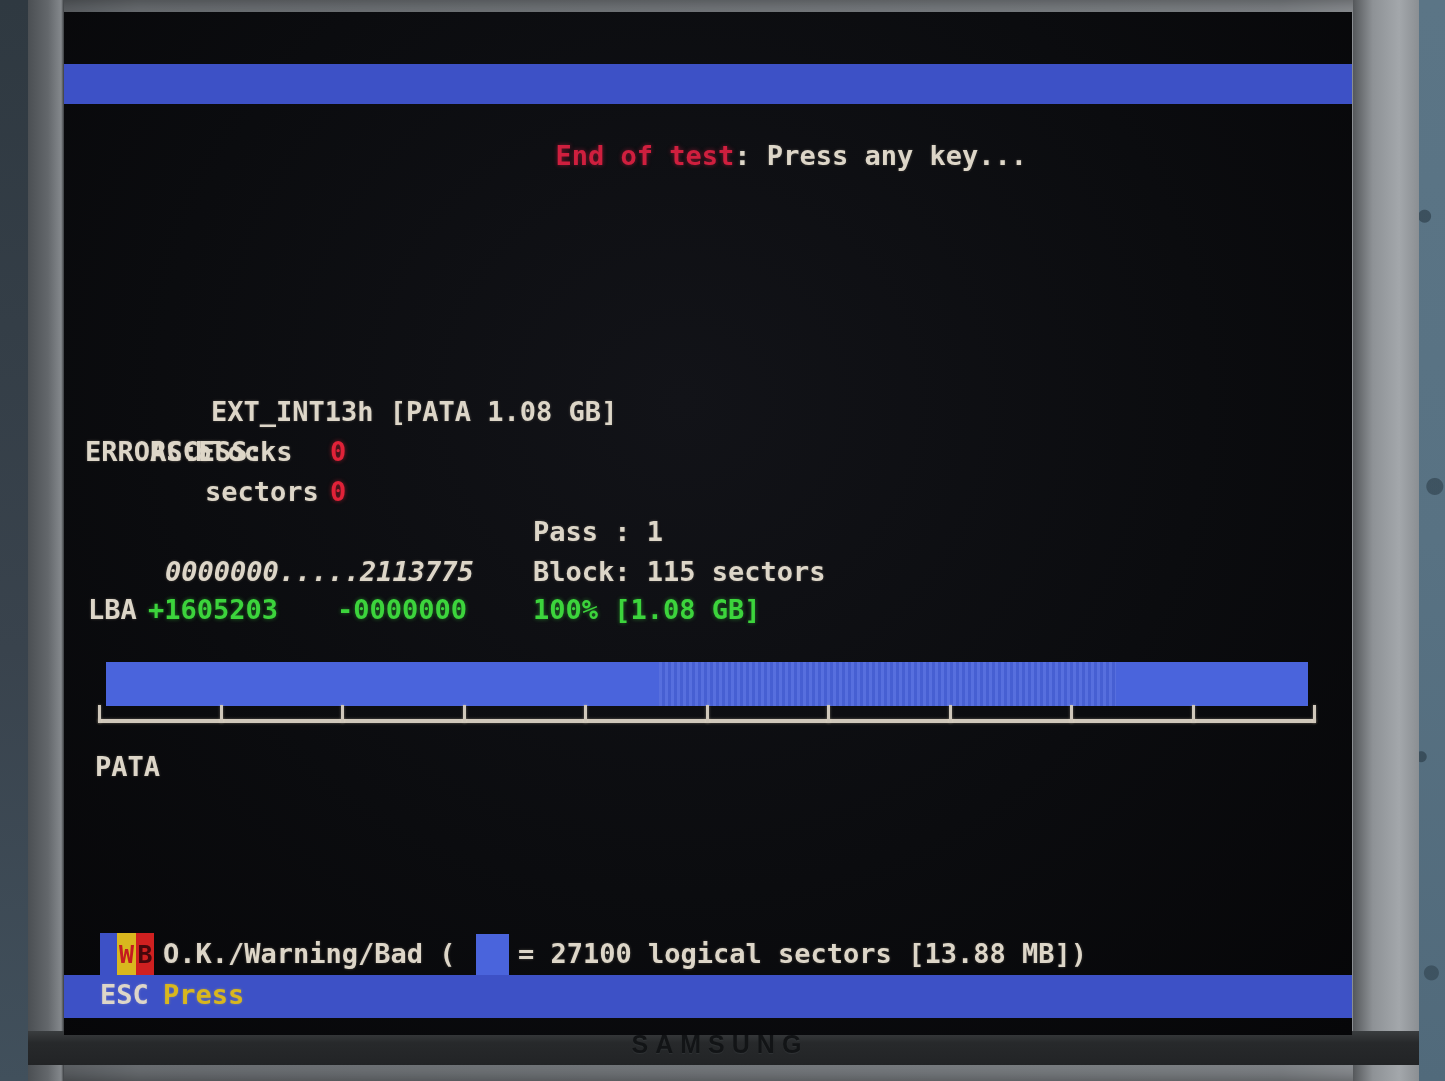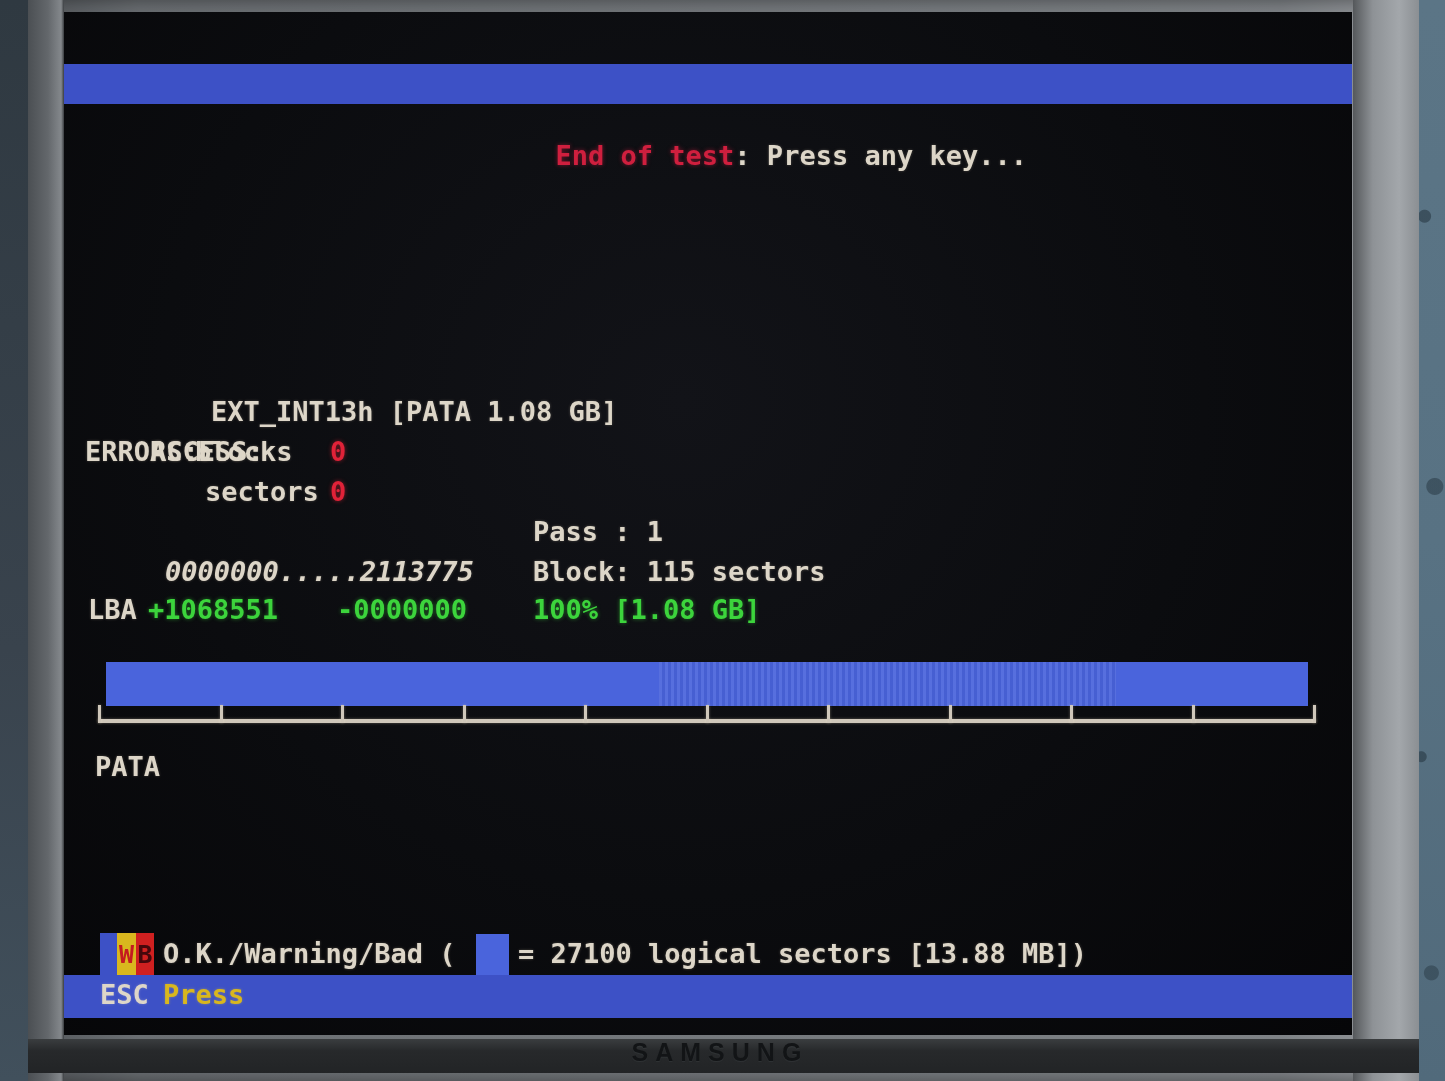--- a/index.html
+++ b/index.html
@@ -33,21 +33,21 @@
   }
   .bezel-left {
     position: absolute; left: 0; top: 0; width: 36px; height: 100%;
     background: linear-gradient(90deg, #4b4f53 0%, #63676b 55%, #84888c 92%, #3a3d40 100%);
   }
   .bezel-right {
     position: absolute; right: 0; top: 0; width: 66px; height: 100%;
     background: linear-gradient(90deg, #55585b 0%, #8e9296 30%, #a3a7ab 70%, #8b8f93 100%);
   }
   .bezel-bottom {
-    position: absolute; left: 0; bottom: 8px; width: 100%; height: 34px;
+    position: absolute; left: 0; bottom: 16px; width: 100%; height: 34px;
     background: linear-gradient(180deg, #3a3d3f 0%, #27292b 35%, #222426 100%);
   }
   .brand {
     position: absolute; bottom: 6px; left: 50%; transform: translateX(-52%);
     font-family: "Liberation Sans", sans-serif;
     font-weight: bold; font-size: 25px; letter-spacing: 7px; color: #121416;
     text-shadow: 0 1px 1px rgba(70,74,78,.35);
   }
 
   
@@ -151,21 +151,21 @@
   <div class="row" style="left:141px; top:460px;text-align:right;">sectors</div>
   <div class="row c-red" style="left:266px; top:460px;">0</div>
 
   
   <div class="row" style="left:469px; top:500px;">Pass : 1</div>
 
   <div class="row" style="left:101px; top:540px;font-style:italic;">0000000.....2113775</div>
   <div class="row" style="left:469px; top:540px;">Block: 115 sectors</div>
 
   <div class="row" style="left:24px; top:578px;">LBA</div>
-  <div class="row c-green" style="left:84px; top:578px;">+1068551</div>
+  <div class="row c-green" style="left:84px; top:578px;">+1605203</div>
   <div class="row c-green" style="left:273px; top:578px;">-0000000</div>
   <div class="row c-green" style="left:469px; top:578px;">100% [1.08 GB]</div>
 
   
   <div class="progressbar">
     <div class="shimmer"></div>
   </div>
   <div class="ruler" id="ruler">
     <div class="base"></div>
   <div class="tick" style="left: 0px;"></div><div class="tick" style="left: 122px;"></div><div class="tick" style="left: 243px;"></div><div class="tick" style="left: 365px;"></div><div class="tick" style="left: 486px;"></div><div class="tick" style="left: 608px;"></div><div class="tick" style="left: 729px;"></div><div class="tick" style="left: 851px;"></div><div class="tick" style="left: 972px;"></div><div class="tick" style="left: 1094px;"></div><div class="tick" style="left: 1215px;"></div></div>

